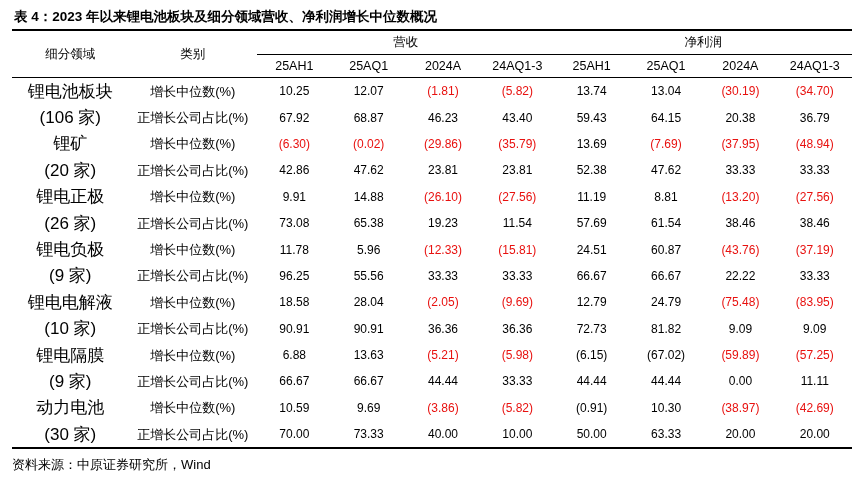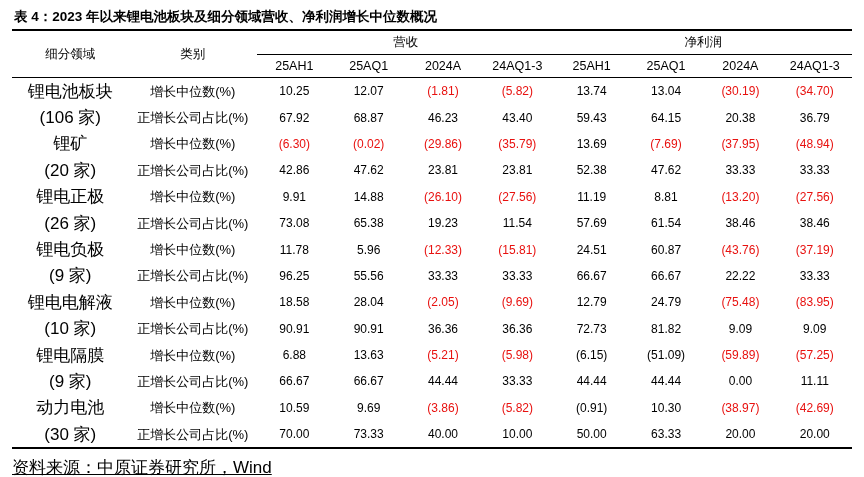--- a/index.html
+++ b/index.html
@@ -77,22 +77,21 @@
   .seg-name {
     font-size: 17px;
   }
   .footer {
     border-top: 2px solid #000;
     padding-top: 7px;
     margin-top: 0px;
     font-size: 12px;
   }
   .footer-text {
-    font-size: 17px;
-    text-decoration: underline;
+    font-size: 13px;
   }
   col.c-seg { width: 116px; }
   col.c-cat { width: 128px; }
   col.c-num { width: 74px; }
 </style>
 </head>
 <body>
 
 <div id="root">
 
@@ -253,21 +252,21 @@
           <td>9.09</td>
         </tr>
         <tr>
           <td class="label seg-name">锂电隔膜</td>
           <td class="cat">增长中位数(%)</td>
           <td>6.88</td>
           <td>13.63</td>
           <td class="neg">(5.21)</td>
           <td class="neg">(5.98)</td>
           <td>(6.15)</td>
-          <td>(51.09)</td>
+          <td>(67.02)</td>
           <td class="neg">(59.89)</td>
           <td class="neg">(57.25)</td>
         </tr>
         <tr>
           <td class="label seg-name">(9 家)</td>
           <td class="cat">正增长公司占比(%)</td>
           <td>66.67</td>
           <td>66.67</td>
           <td>44.44</td>
           <td>33.33</td>

